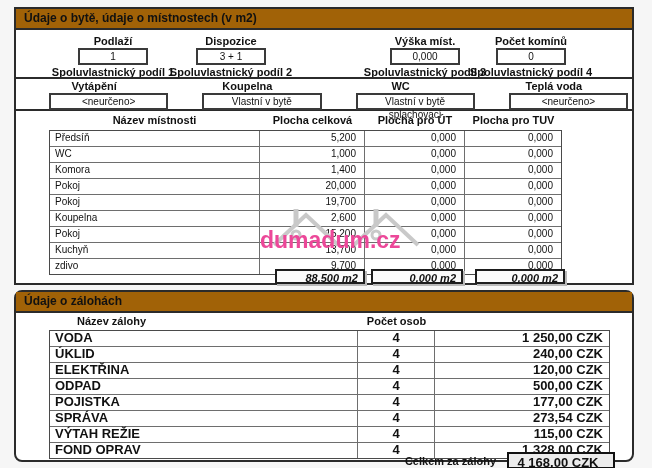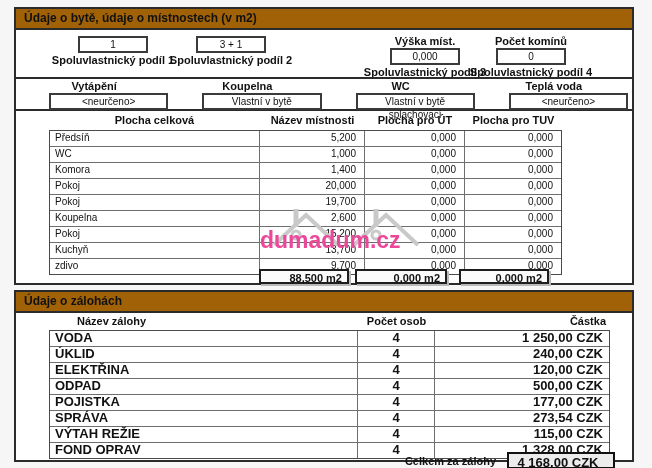--- a/index.html
+++ b/index.html
@@ -11,21 +11,21 @@
     position:relative;
     -webkit-font-smoothing:antialiased;
   }
   .page{position:absolute;inset:0;}
 
   .panel{
     position:absolute;left:14px;width:620px;
     border:2px solid #2b2b2b;background:#fff;box-sizing:border-box;
   }
   #sec1{top:7px;height:278px;}
-  #sec2{top:290px;height:172px;}
+  #sec2{top:290px;height:172px;border-radius:8px;}
 
   .panel-title{
     height:19px;line-height:19px;
     background:#a16207;border-bottom:2px solid #2b2b2b;
     font-size:12px;font-weight:bold;padding-left:8px;
   }
 
   
   .fgroup{position:absolute;top:26px;width:150px;text-align:center;}
   .fg1{left:22px;} .fg2{left:140px;} .fg3{left:334px;} .fg4{left:440px;}
@@ -57,21 +57,21 @@
     position:absolute;top:121px;left:33px;width:513px;
     border:1px solid #4a4a4a;box-sizing:border-box;background:#fff;
   }
   .rt-row{display:grid;grid-template-columns:210px 105px 100px 96px;height:15px;border-bottom:1px solid #6e6e6e;}
   .rt-row:last-child{border-bottom:none;}
   .rt-row div{font-size:10px;line-height:14px;border-right:1px solid #6e6e6e;overflow:hidden;white-space:nowrap;}
   .rt-row div:last-child{border-right:none;}
   .cell-name{padding-left:5px;}
   .cell-num{text-align:right;padding-right:8px;}
 
-  .totals-row{position:absolute;top:260px;left:0;width:620px;height:18px;}
+  .totals-row{position:absolute;top:260px;left:16px;width:620px;height:18px;font-style:italic;}
   .total-box{
     position:absolute;height:15px;line-height:15px;
     border:2px solid #1d1d1d;background:#fbfbfb;
     box-shadow:2px 2px 0 #b9b9b9;
     font-size:11px;font-weight:bold;text-align:right;
     padding-right:5px;box-sizing:border-box;
   }
   .tb1{left:243px;width:90px;} .tb2{left:339px;width:92px;} .tb3{left:443px;width:90px;}
 
   
@@ -115,24 +115,26 @@
 </style>
 </head>
 <body>
 
 <div class="page">
 
   <section class="panel" id="sec1">
     <div class="panel-title">Údaje o bytě, údaje o místnostech  (v m2)</div>
 
     <div class="fgroup fg1">
+      <div class="flabel">Podlaží</div>
       <div class="fbox">1</div>
       <div class="flabel">Spoluvlastnický podíl 1</div>
     </div>
     <div class="fgroup fg2">
+      <div class="flabel">Dispozice</div>
       <div class="fbox">3 + 1</div>
       <div class="flabel">Spoluvlastnický podíl 2</div>
     </div>
     <div class="fgroup fg3">
       <div class="flabel">Výška míst.</div>
       <div class="fbox">0,000</div>
       <div class="flabel">Spoluvlastnický podíl 3</div>
     </div>
     <div class="fgroup fg4">
       <div class="flabel">Počet komínů</div>
@@ -153,22 +155,22 @@
         <div class="flabel">WC</div>
         <div class="bbox">Vlastní v bytě splachovací</div>
       </div>
       <div class="bgroup">
         <div class="flabel">Teplá voda</div>
         <div class="bbox">&lt;neurčeno&gt;</div>
       </div>
     </div>
 
     <div class="rt-headers">
+      <div>Název místnosti</div>
       <div>Plocha celková</div>
-      <div>Název místnosti</div>
       <div>Plocha pro ÚT</div>
       <div>Plocha pro TUV</div>
     </div>
 
     <div class="rooms-table">
 
         <div class="rt-row">
           <div class="cell-name">Předsíň</div>
           <div class="cell-num">5,200</div>
           <div class="cell-num">0,000</div>
@@ -252,21 +254,20 @@
       <div class="wm-text">dumadum.cz</div>
     </div>
   </section>
 
   <section class="panel" id="sec2">
     <div class="panel-title">Údaje o zálohách</div>
 
     <div class="dt-headers">
       <div class="dt-h-name">Název zálohy</div>
       <div class="dt-h-persons">Počet osob</div>
-      <div class="dt-h-amount">Částka</div>
     </div>
 
     <div class="deposits-table">
 
         <div class="dt-row">
           <div class="cell-name">VODA</div>
           <div class="dt-persons">4</div>
           <div class="dt-amount">1 250,00  CZK</div>
         </div>
 

